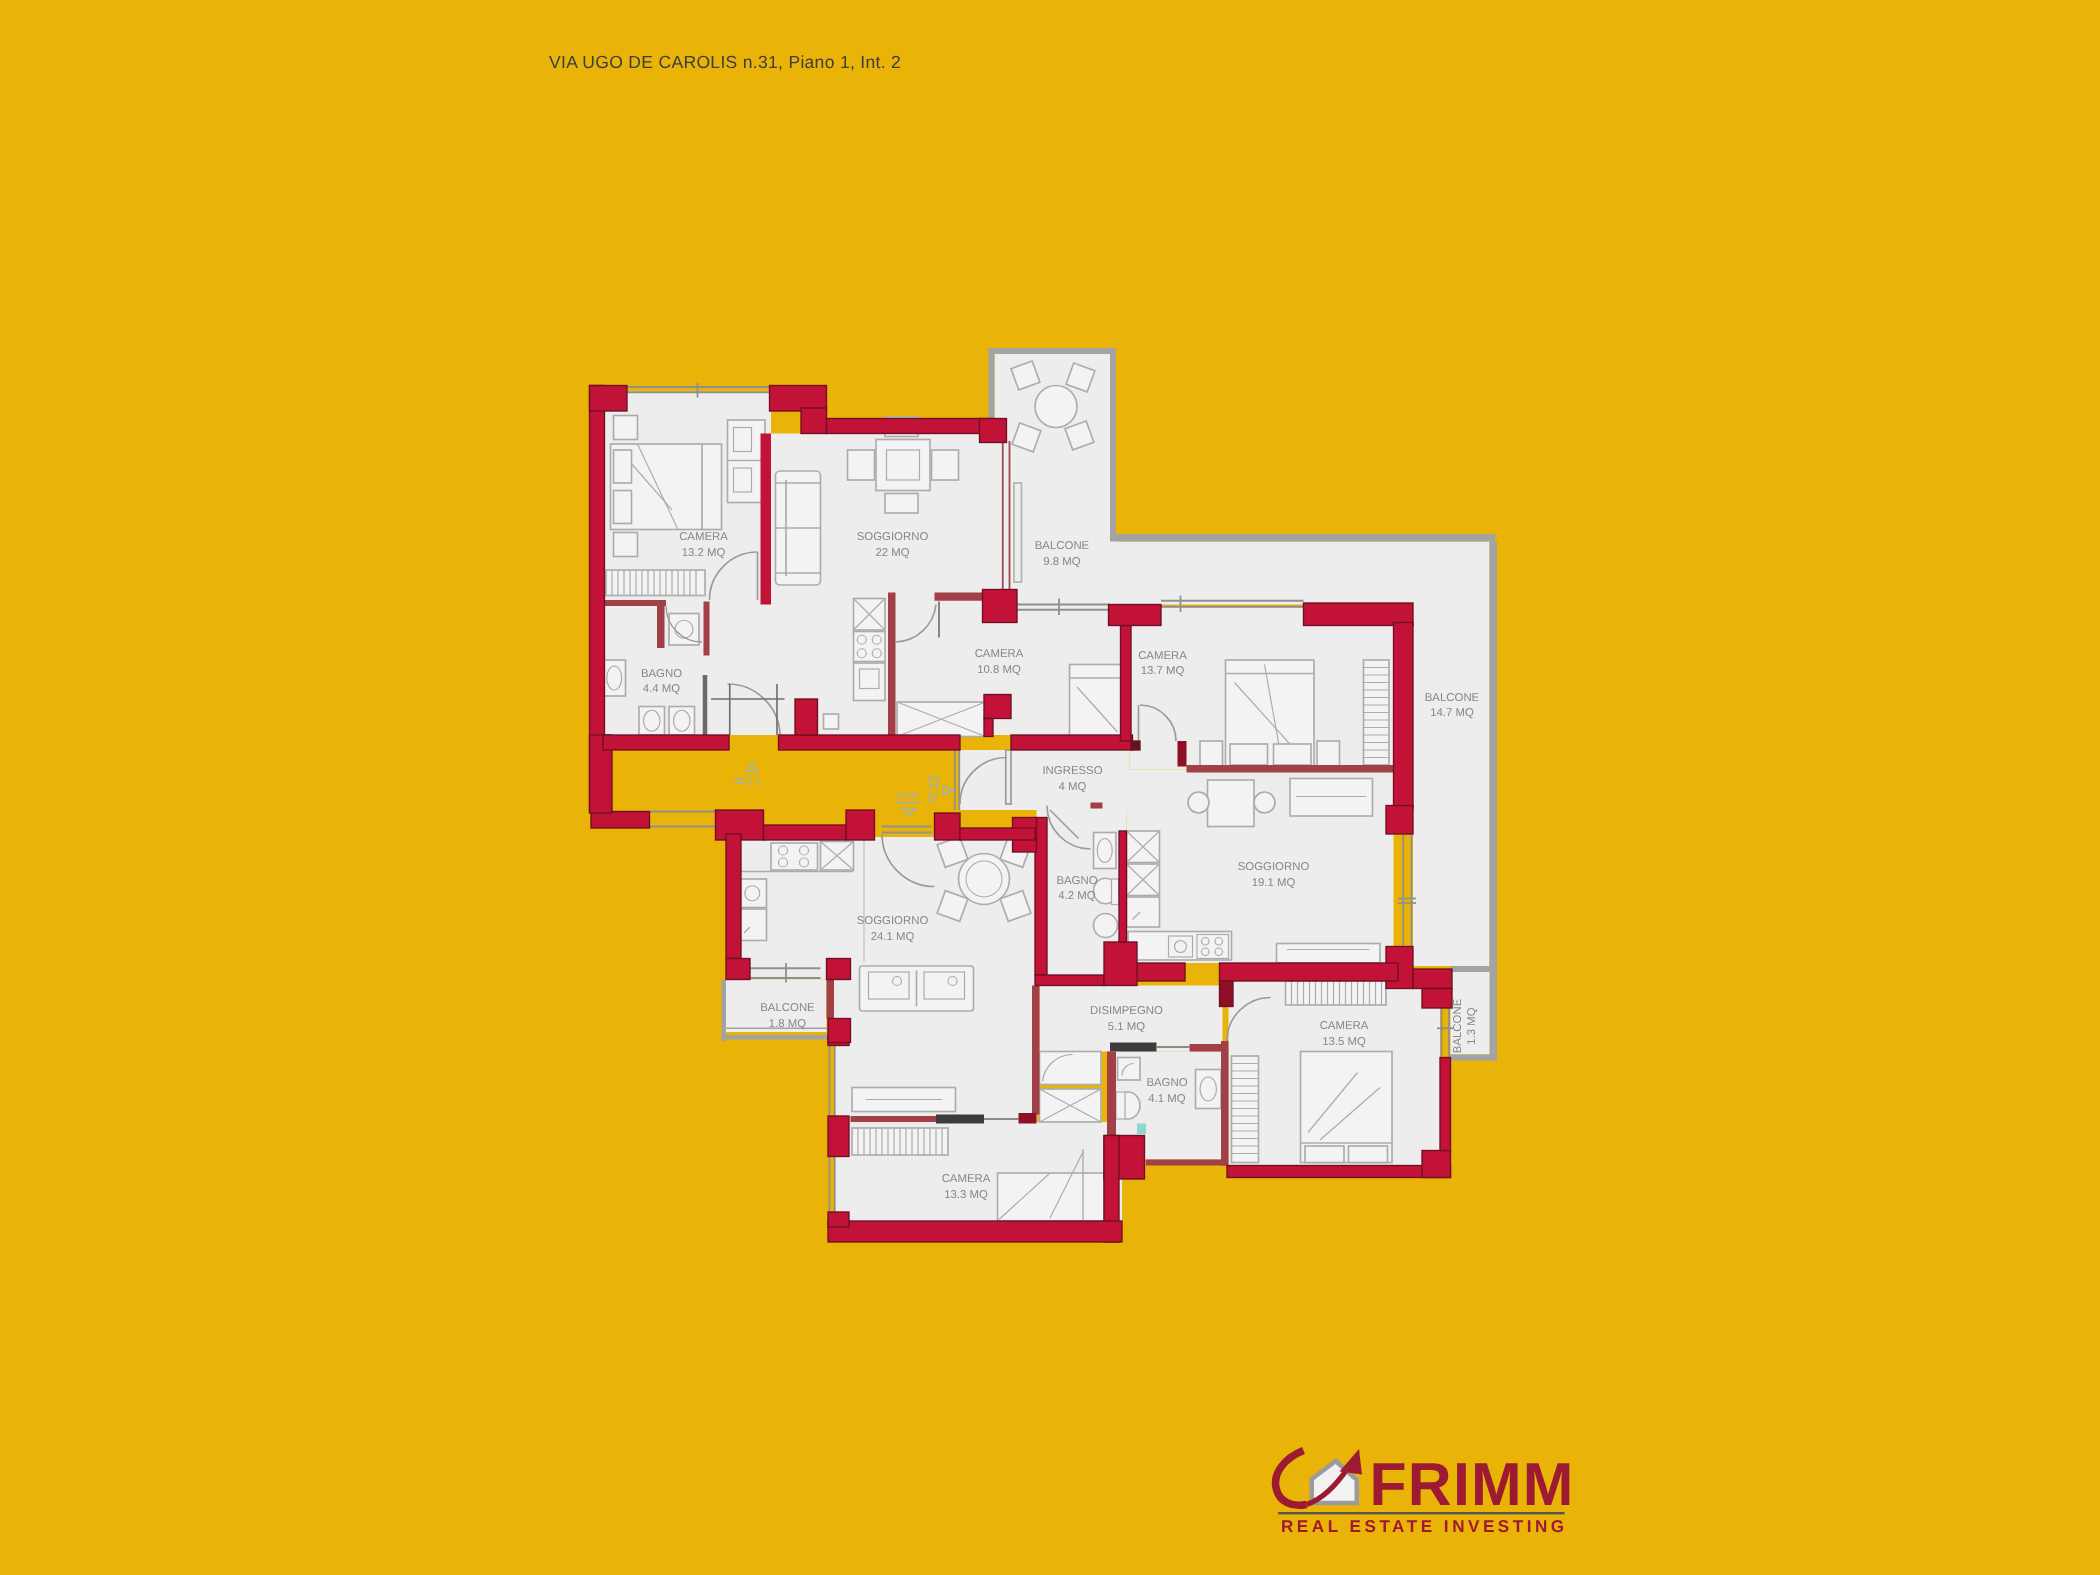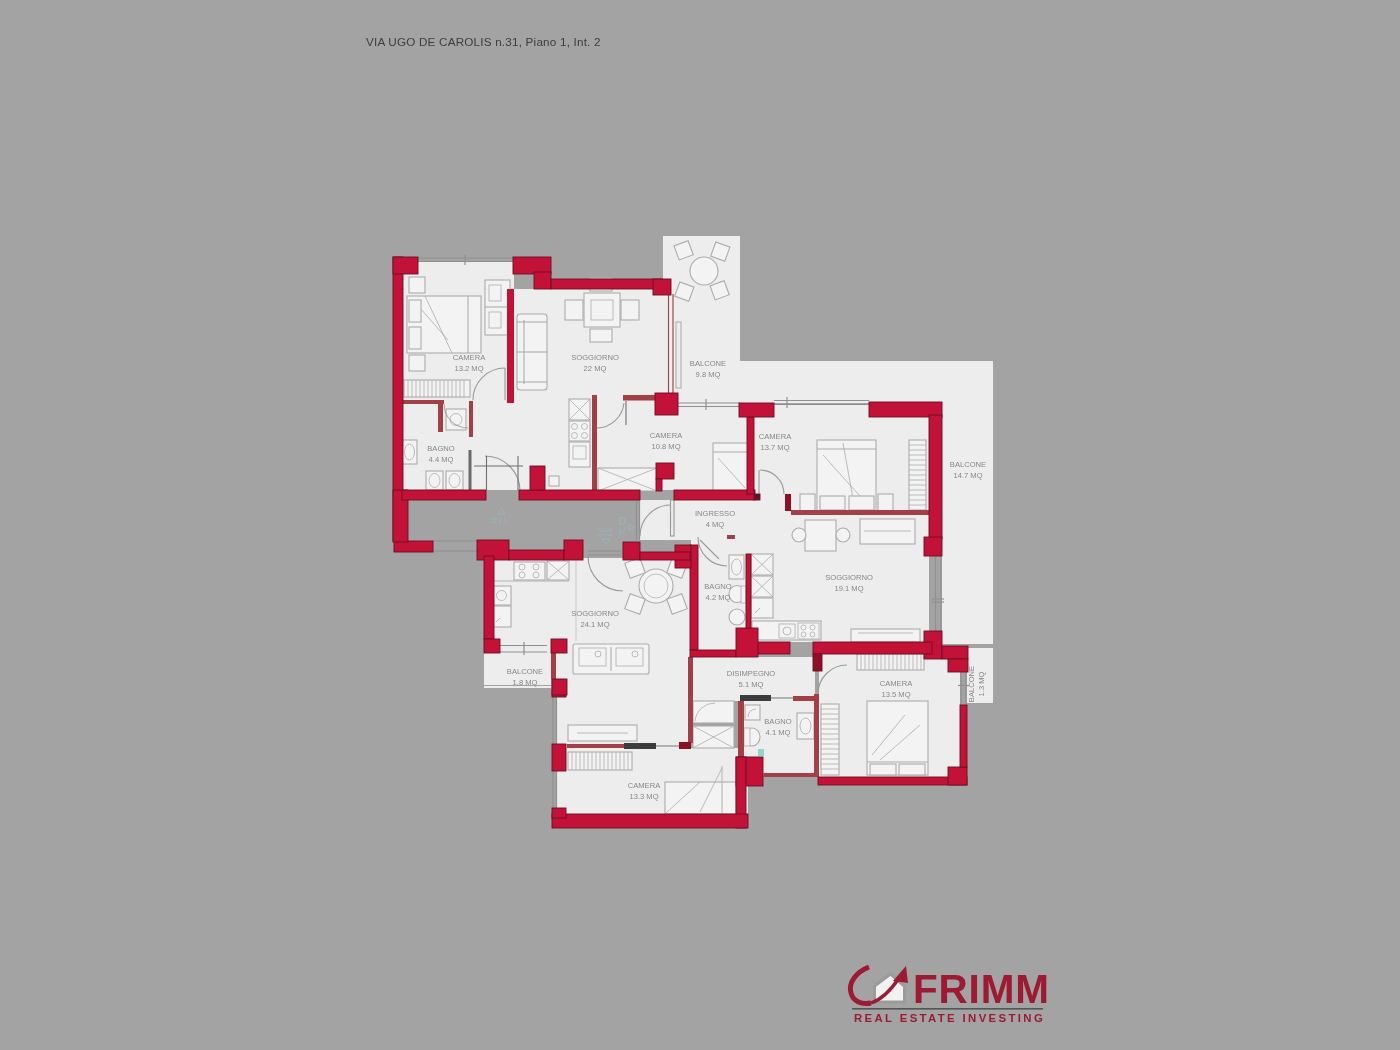--- a/index.html
+++ b/index.html
@@ -1,16 +1,16 @@
 <!DOCTYPE html>
 <html><head>
 <meta charset="utf-8">
 <style>
   html,body{margin:0;padding:0;background:#ffffff;}
-  .page{position:relative;width:1400px;height:1050px;background:#a3a3a3;overflow:hidden;
+  .page{position:relative;width:1400px;height:1050px;background:#eab308;overflow:hidden;
         font-family:"Liberation Sans", sans-serif;}
   svg{position:absolute;left:0;top:0;}
   .lbl{font-family:"Liberation Sans", sans-serif;font-size:7.6px;fill:#878787;text-anchor:middle;}
 </style>
 </head>
 <body>
 <div class="page">
 
 <div style="position:absolute;left:366px;top:35px;font-size:11.7px;color:#3d3d3d;letter-spacing:0.2px;">VIA UGO DE CAROLIS n.31, Piano 1, Int. 2</div>
 <svg width="1400" height="1050" viewBox="0 0 1400 1050">

